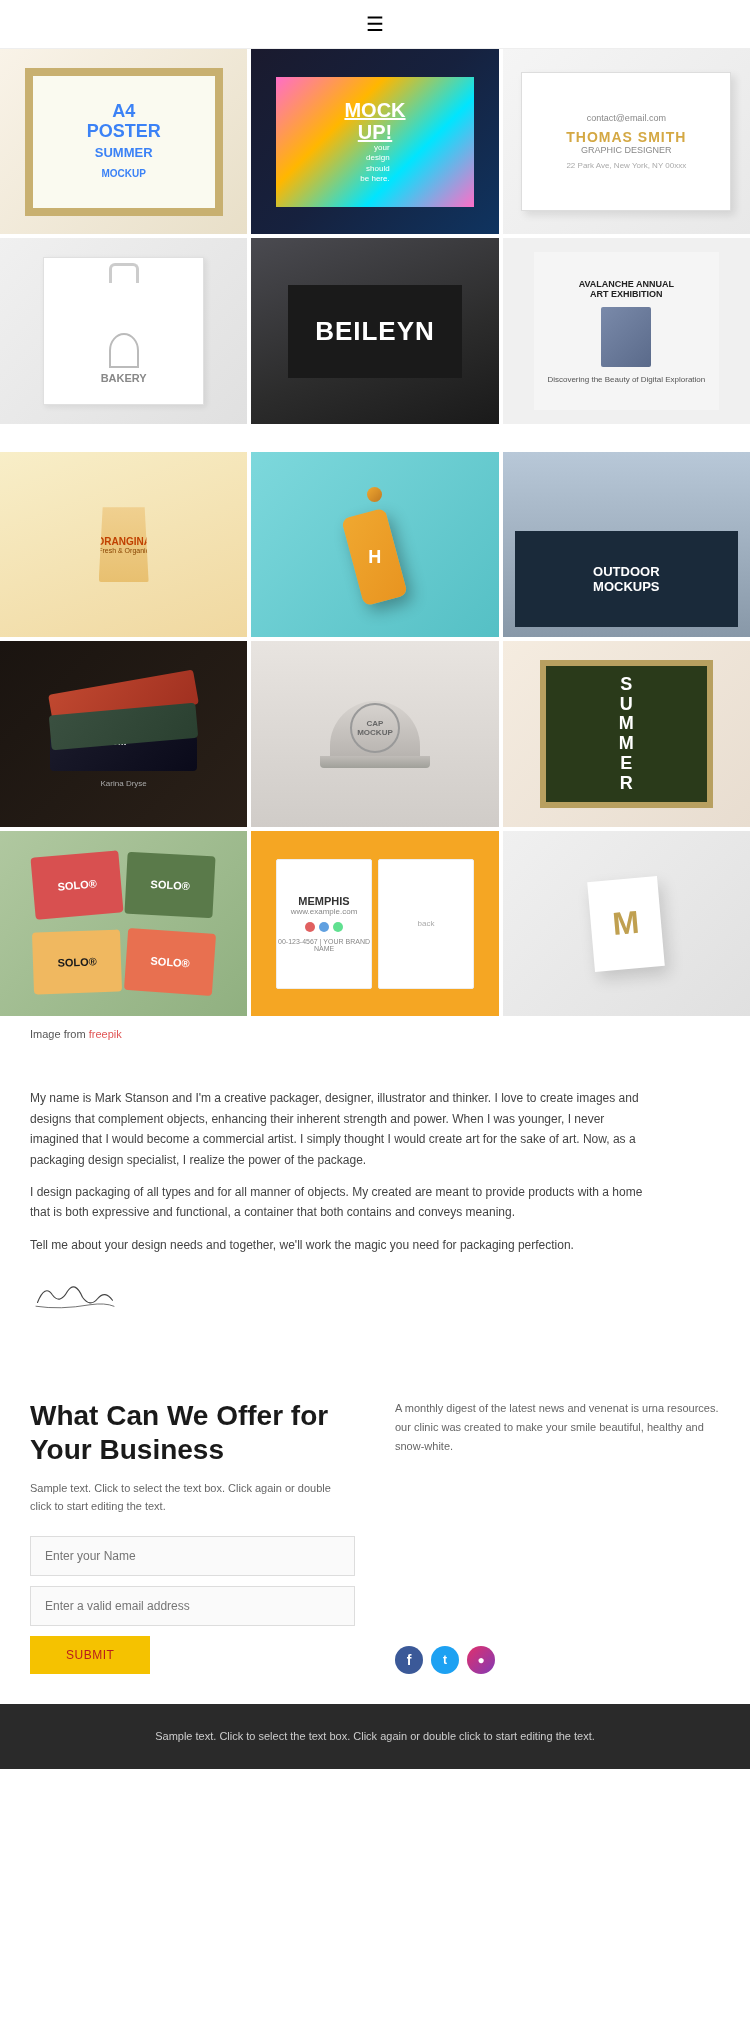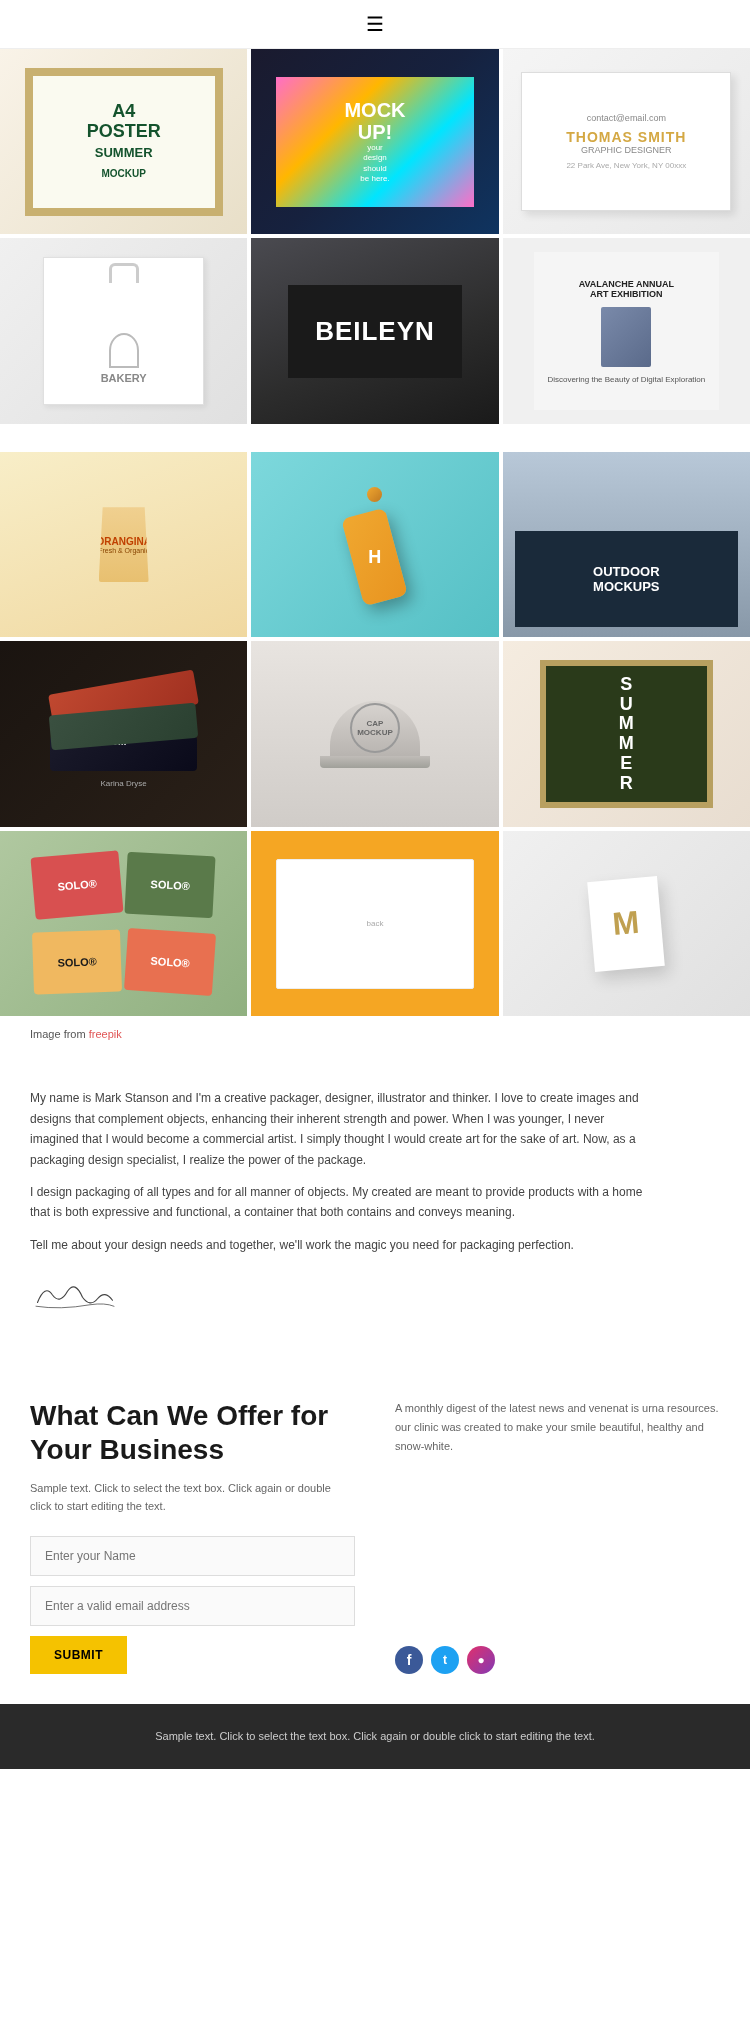--- a/index.html
+++ b/index.html
@@ -50,22 +50,22 @@
     .cell-13 { background: linear-gradient(135deg, #c8e0c0 0%, #a8c8a0 100%); position: relative; display: flex; align-items: center; justify-content: center; }
     .cell-14 { background: linear-gradient(135deg, #f5a623 0%, #e0901a 100%); position: relative; display: flex; align-items: center; justify-content: center; }
     .cell-15 { background: linear-gradient(135deg, #f5f5f5 0%, #e8e8e8 100%); position: relative; display: flex; align-items: center; justify-content: center; }
 
     .mock-text {
       font-weight: 900;
       text-align: center;
       line-height: 1.1;
       text-transform: uppercase;
     }
-    .mock-text.green { color: #14532d; font-size: 18px; }
-    .mock-text.white { color: #ffffff; font-size: 22px; }
+    .mock-text.green { color: #3b82f6; font-size: 18px; }
+    .mock-text.white { color: #ffffff; font-size: 22px; text-decoration: underline; }
     .mock-text.bakery { color: #888; font-size: 11px; }
     .mock-text.beileyn { color: #fff; font-size: 26px; letter-spacing: 1px; }
     .mock-text.orangina { color: #d44000; font-size: 16px; }
     .mock-text.outdoor { color: #fff; font-size: 14px; }
     .mock-text.summer { color: #fff; font-size: 18px; }
     .mock-text.letter-m { color: #c0a050; font-size: 32px; font-weight: 900; }
 
     
     .poster-frame {
       border: 8px solid #c8b070;
@@ -239,25 +239,25 @@
       padding: 12px 14px;
       border: 1px solid #ddd;
       margin-bottom: 10px;
       font-size: 12px;
       color: #999;
       outline: none;
       background: #fafafa;
     }
     .submit-btn {
       background: #f5c200;
-      color: #000000;
+      color: #b91c1c;
       border: none;
-      padding: 12px 24px;
+      padding: 12px 36px;
       font-size: 12px;
-      font-weight: 700;
+      font-weight: 400;
       cursor: pointer;
       text-transform: uppercase;
       letter-spacing: 0.5px;
     }
     .offer-right {
       display: flex;
       flex-direction: column;
       justify-content: space-between;
     }
     .offer-right-text {
@@ -308,21 +308,21 @@
       <div class="poster-frame">
         <div class="mock-text green">
           A4<br>POSTER<br><span style="font-size:13px">SUMMER</span><br><span style="font-size:10px">MOCKUP</span>
         </div>
       </div>
     </div>
 
     <div class="gallery-cell cell-2">
       <div class="billboard">
         <div class="mock-text white" style="font-size:20px; line-height:1.1">MOCK<br>UP!</div>
-        <div style="color:#fff; font-size:8px; margin-top:0; text-align:center; line-height:1.3">your<br>design<br>should<br>be here.</div>
+        <div style="color:#fff; font-size:8px; margin-top:0; text-align:right; line-height:1.3">your<br>design<br>should<br>be here.</div>
       </div>
     </div>
 
     <div class="gallery-cell cell-3">
       <div class="business-card-stack">
         <div style="font-size:9px; color:#888; margin-bottom:6px">contact@email.com</div>
         <div style="font-size:14px; font-weight:900; color:#d4a843; letter-spacing:1px; text-align:center">THOMAS SMITH</div>
         <div style="font-size:9px; color:#888; text-align:center">GRAPHIC DESIGNER</div>
         <div style="font-size:8px; color:#aaa; margin-top:6px; text-align:center">22 Park Ave, New York, NY 00xxx</div>
       </div>
@@ -452,20 +452,32 @@
               <div style="color:#fff;font-size:11px;font-weight:700">SOLO®</div>
             </div>
         </div>
       </div>
     </div>
 
     <div class="gallery-cell cell-14">
       <div style="width:100%;height:100%;background:#f5a623;display:flex;align-items:center;justify-content:center;">
         <div class="memphis-cards">
           <div class="memphis-card">
+            <div style="text-align:center">
+              <div style="font-size:11px;font-weight:700;color:#333">MEMPHIS</div>
+              <div style="font-size:8px;color:#888">www.example.com</div>
+              <div style="margin-top:6px;display:flex;gap:4px;justify-content:center">
+                <div style="width:10px;height:10px;border-radius:50%;background:#e06060"></div>
+                <div style="width:10px;height:10px;border-radius:50%;background:#60a0e0"></div>
+                <div style="width:10px;height:10px;border-radius:50%;background:#60e090"></div>
+              </div>
+              <div style="font-size:7px;color:#888;margin-top:6px">00-123-4567 | YOUR BRAND NAME</div>
+            </div>
+          </div>
+          <div class="memphis-card">
             <div style="font-size:8px;color:#aaa;text-align:center">back</div>
           </div>
         </div>
       </div>
     </div>
 
     <div class="gallery-cell cell-15">
       <div style="width:100%;height:100%;background:linear-gradient(135deg,#f0f0f0 0%,#e0e0e0 100%);display:flex;align-items:center;justify-content:center;">
         <div class="letter-card">
           <div class="mock-text letter-m">M</div>

